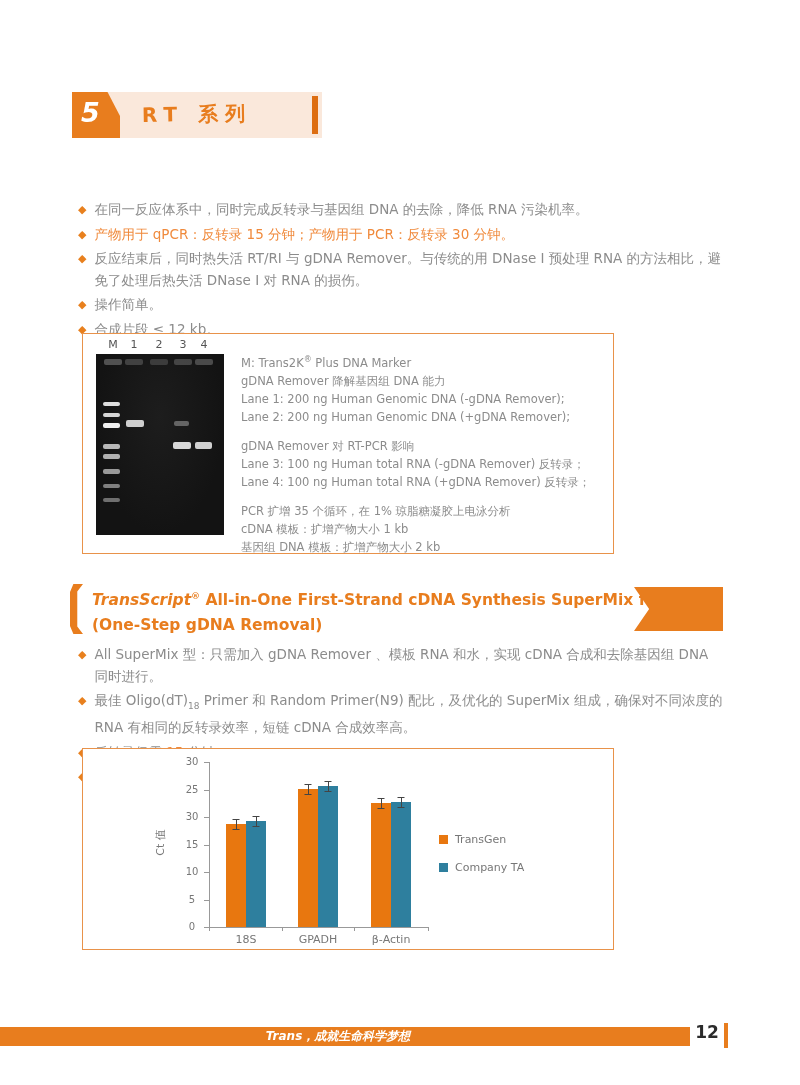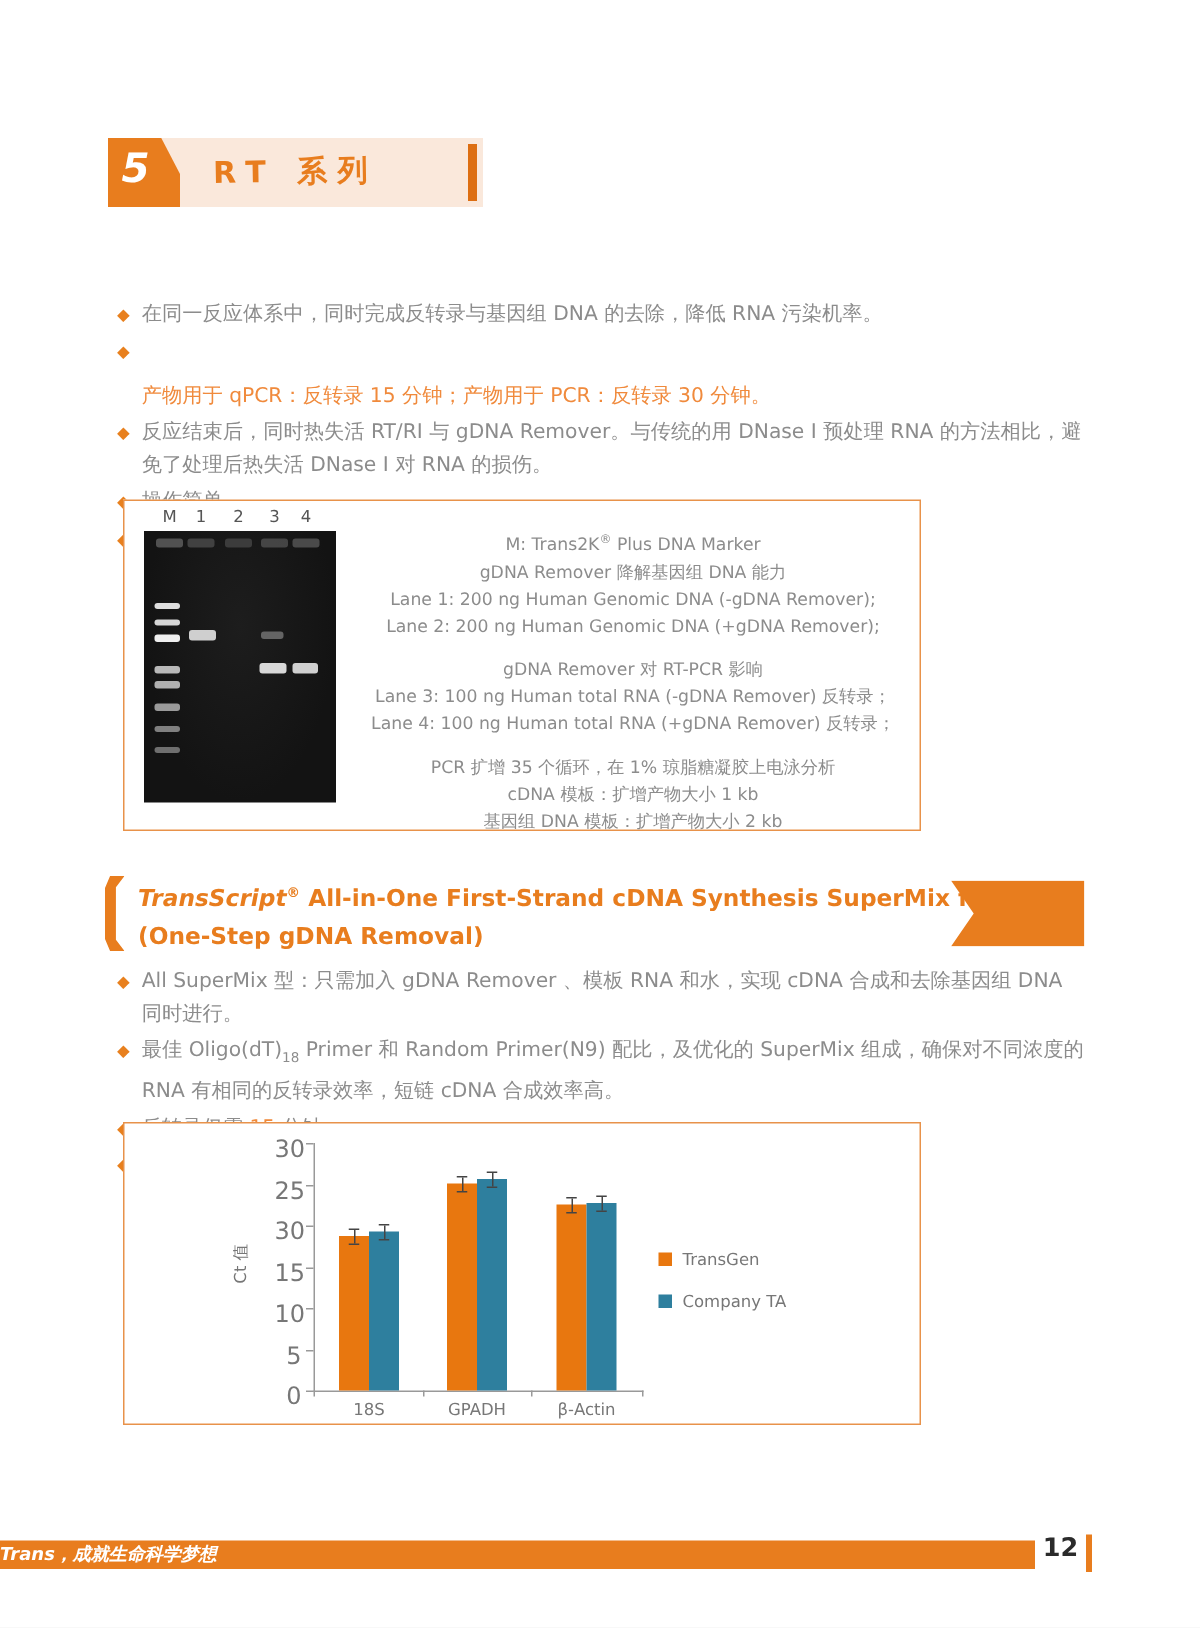--- a/index.html
+++ b/index.html
@@ -31,62 +31,62 @@
   .b2-line .brand{font-style:italic;}
   .b2-line sup{font-size:9px;}
   .b-ribbon{position:absolute;right:0;top:3px;width:89px;height:44px;background:#E87D1E;
             clip-path:polygon(0 0,100% 0,100% 100%,0 100%,17% 50%);}
   
   .bullets{position:absolute;left:78px;width:645px;list-style:none;margin:0;padding:0;
            font-size:13.5px;color:#8C8C8C;}
   .bullets li{display:flex;margin-bottom:3px;line-height:21.5px;}
   .dia{color:#E8801E;font-size:11px;margin-right:8px;flex:0 0 auto;line-height:21.5px;}
   .bt{flex:1;}
-  .hl{color:#F08A3C;margin-top:30px;}
+  .hl{color:#F08A3C;}
   .bt sub{font-size:9px;}
   #list1{top:199px;}
   #list2{top:644px;}
   
   .figbox{position:absolute;left:82px;width:530px;border:1px solid #E8924A;background:#fff;}
   #fig1{top:333px;height:219px;}
   #fig2{top:748px;height:200px;}
   
   .gel-labels{position:absolute;left:13px;top:4px;width:128px;height:14px;}
   .gel-labels span{position:absolute;transform:translateX(-50%);font-size:11px;color:#555;}
   .gel-labels span:nth-child(1){left:17px;}
   .gel-labels span:nth-child(2){left:38px;}
   .gel-labels span:nth-child(3){left:63px;}
   .gel-labels span:nth-child(4){left:87px;}
   .gel-labels span:nth-child(5){left:108px;}
   .gel{position:absolute;left:13px;top:20px;width:128px;height:181px;background:#151515;
        background:radial-gradient(ellipse at 50% 35%,#1d1d1d 0%,#131313 70%);}
   .band{position:absolute;border-radius:2px;filter:blur(0.4px);}
   .gel-text{position:absolute;left:158px;top:17px;width:362px;font-size:11.5px;color:#8C8C8C;line-height:18px;}
-  .gel-text .blk{margin-bottom:11px;text-align:center;}
+  .gel-text .blk{margin-bottom:11px;}
   .gel-text sup{font-size:8px;}
   
   .axis{position:absolute;background:#999;}
-  .ytick-label{position:absolute;width:18px;text-align:right;font-size:16px;color:#777;}
+  .ytick-label{position:absolute;width:18px;text-align:center;font-size:10px;color:#777;}
   .ytick-mark{position:absolute;width:5px;height:1px;background:#999;}
   .xtick-mark{position:absolute;width:1px;height:4px;background:#999;}
   .bar{position:absolute;}
   .errbar{position:absolute;top:-5px;left:50%;transform:translateX(-50%);width:7px;height:9px;
           border-top:1px solid #444;border-bottom:1px solid #444;}
   .errbar::before{content:"";position:absolute;left:50%;top:0;width:1px;height:9px;background:#444;transform:translateX(-50%);}
   .xlabel{position:absolute;transform:translateX(-50%);font-size:11px;color:#777;top:184px;}
   .ylabel{position:absolute;left:64px;top:86px;font-size:11px;color:#777;transform:rotate(-90deg);}
   .legend{position:absolute;left:356px;top:84px;display:flex;flex-direction:column;gap:15px;}
   .legend-item{display:flex;align-items:center;gap:7px;font-size:11px;color:#777;}
   .legend-swatch{width:9px;height:9px;flex:0 0 auto;}
   
   .chart-caption{position:absolute;left:78px;top:956px;width:556px;font-size:13px;color:#8C8C8C;line-height:21.5px;}
   
   .footer-bar{position:absolute;left:0;top:1027px;width:690px;height:19px;background:#E87D1E;
               color:#fff;font-size:12px;font-weight:bold;font-style:italic;
-              text-align:left;line-height:19px;padding-right:14px;box-sizing:border-box;}
+              text-align:center;line-height:19px;padding-right:14px;box-sizing:border-box;}
   .footer-page{position:absolute;left:694px;top:1022px;width:26px;text-align:center;
                font-size:17px;font-weight:bold;color:#2b2b2b;}
   .footer-tick{position:absolute;left:724px;top:1023px;width:4px;height:25px;background:#E87D1E;}
 </style>
 </head>
 <body>
 
 <div class="page">
 
   <div class="header-band">

